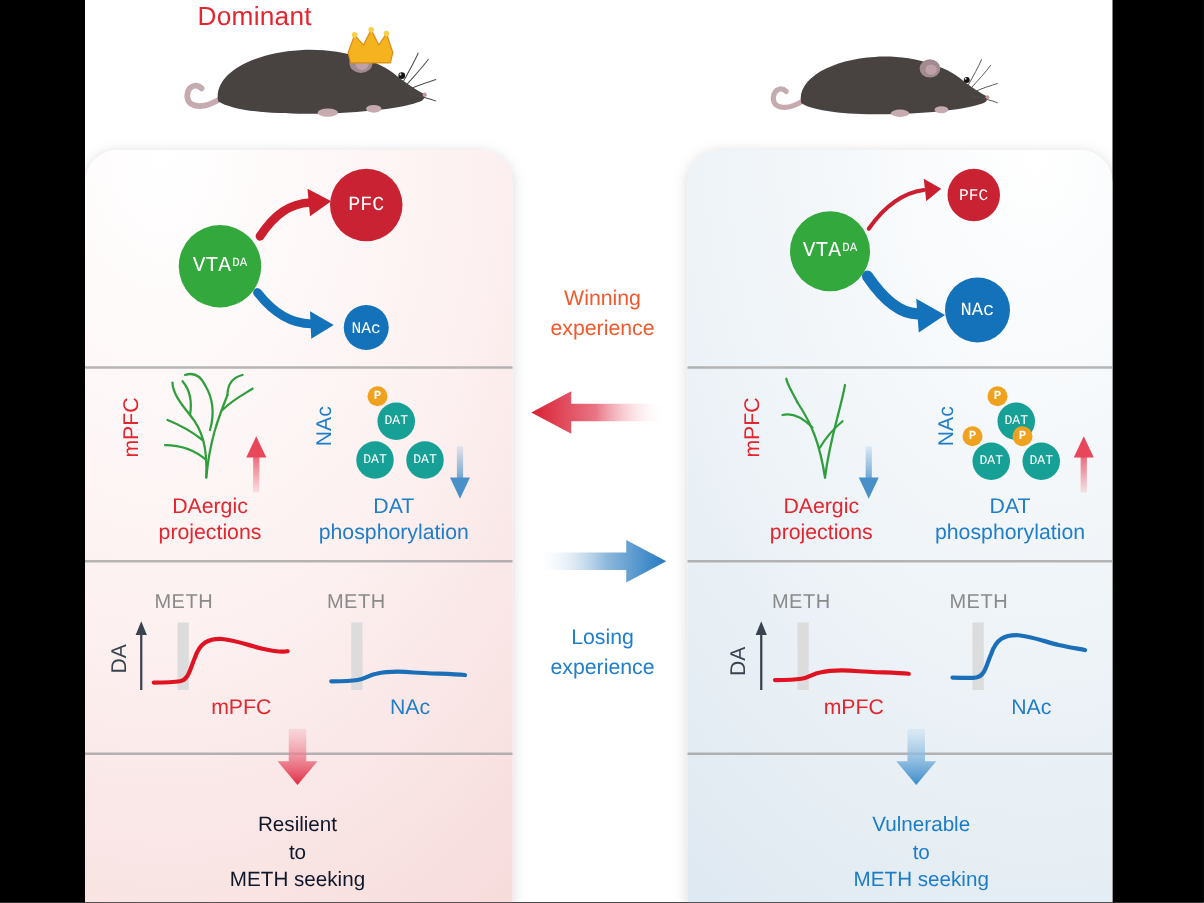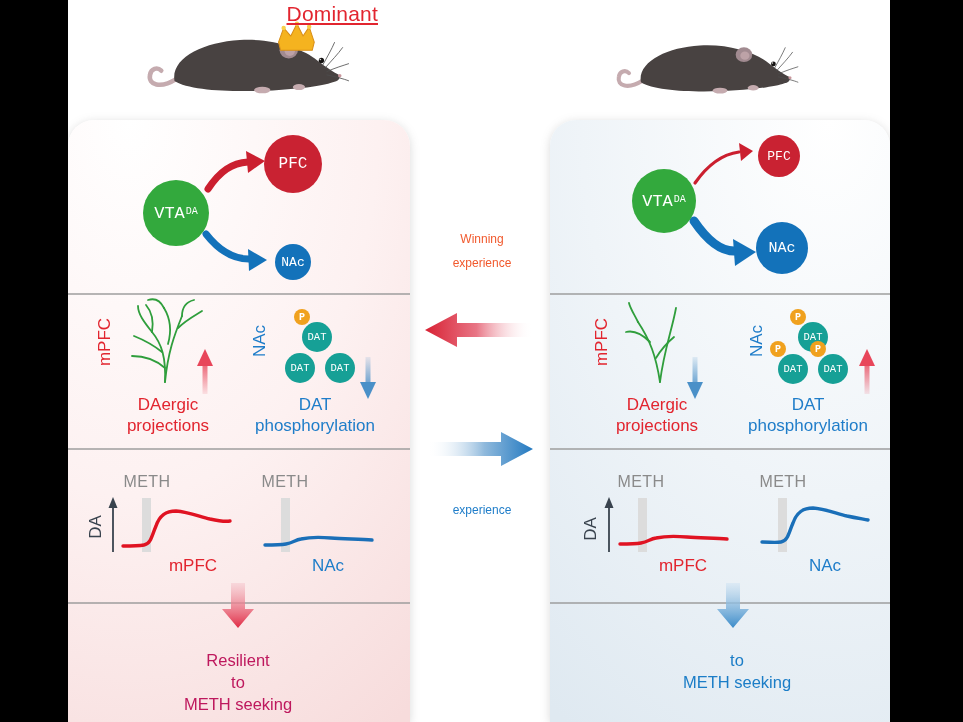--- a/index.html
+++ b/index.html
@@ -8,28 +8,28 @@
   #content{position:absolute;left:68px;top:0;width:822px;height:722px;background:#fff;overflow:hidden;}
   .panel{position:absolute;top:120px;height:602px;border-radius:26px 26px 0 0;
          box-shadow:0 2px 10px rgba(120,120,120,.28);}
   #panel-left{left:0;width:342px;
     background:radial-gradient(140% 120% at 18% 0%, #ffffff 0%, #fdf1f1 52%, #f7dcdc 100%);}
   #panel-right{left:482px;width:340px;
     background:radial-gradient(140% 120% at 82% 0%, #ffffff 0%, #eff4f8 52%, #dfe9f1 100%);}
   .divider{position:absolute;left:0;width:100%;height:2px;background:#9a9a9a;opacity:.72;}
   #art{position:absolute;left:0;top:0;width:822px;height:722px;z-index:3;}
   .txt{position:absolute;z-index:4;}
-  .title{font-size:21px;letter-spacing:.2px;text-align:right;width:220px;text-decoration:underline;}
+  .title{font-size:21px;letter-spacing:.2px;text-align:left;width:220px;}
   .rot{transform:rotate(-90deg);transform-origin:center center;text-align:center;
        width:100px;height:20px;font-size:17px;z-index:4;position:absolute;}
   .cap{text-align:center;font-size:17px;line-height:21px;z-index:4;position:absolute;}
   .meth{color:#8a8a8a;font-size:16px;width:80px;text-align:center;letter-spacing:.4px;}
   .tracelab{font-size:17px;width:120px;text-align:center;}
   .outcome{font-size:16.5px;line-height:22px;text-align:center;width:200px;}
-  .mid{font-size:12px;line-height:24px;text-align:center;width:180px;}
+  .mid{font-size:17px;line-height:24px;text-align:center;width:180px;}
   .circle{position:absolute;border-radius:50%;color:#fff;display:flex;align-items:center;
           justify-content:center;z-index:4;font-family:Liberation Mono, monospace;}
   .vta{background:#33a93d;font-size:17px;}
   .vta sup{font-size:10px;margin-left:1px;position:relative;top:-2px;}
   .pfc{background:#c92232;}
   .nacc{background:#1372ba;}
   .dat{width:30px;height:30px;background:#16a096;font-size:10.5px;z-index:4;}
   .pbadge{position:absolute;left:-8px;top:-13px;width:16px;height:16px;border-radius:50%;
           background:#f0a11e;color:#fff;font-size:10px;font-weight:bold;display:flex;
           align-items:center;justify-content:center;z-index:5;}
@@ -261,32 +261,34 @@
     <div class="rot" style="left:473px;top:519px;color:#39434e;">DA</div>
     <div class="txt meth" style="left:39px;top:473px;">METH</div>
     <div class="txt meth" style="left:177px;top:473px;">METH</div>
     <div class="txt meth" style="left:533px;top:473px;">METH</div>
     <div class="txt meth" style="left:675px;top:473px;">METH</div>
     <div class="txt tracelab red" style="left:65px;top:556px;">mPFC</div>
     <div class="txt tracelab blue" style="left:200px;top:556px;">NAc</div>
     <div class="txt tracelab red" style="left:555px;top:556px;">mPFC</div>
     <div class="txt tracelab blue" style="left:697px;top:556px;">NAc</div>
 
-    <div class="txt outcome" style="left:70px;top:649px;color:#be185d;">
+    <div class="txt outcome" style="left:70px;top:649px;color:#0f172a;">
       <div>Resilient</div>
       <div>to</div>
       <div>METH seeking</div>
     </div>
     <div class="txt outcome" style="left:569px;top:649px;color:#1b7dc7;">
+      <div>Vulnerable</div>
       <div>to</div>
       <div>METH seeking</div>
     </div>
 
     <div class="txt mid orange" style="left:324px;top:227px;">
       <div>Winning</div>
       <div>experience</div>
     </div>
     <div class="txt mid blue" style="left:324px;top:498px;">
+      <div>Losing</div>
       <div>experience</div>
     </div>
 
   </div>
 </div>
 
 </body></html>

